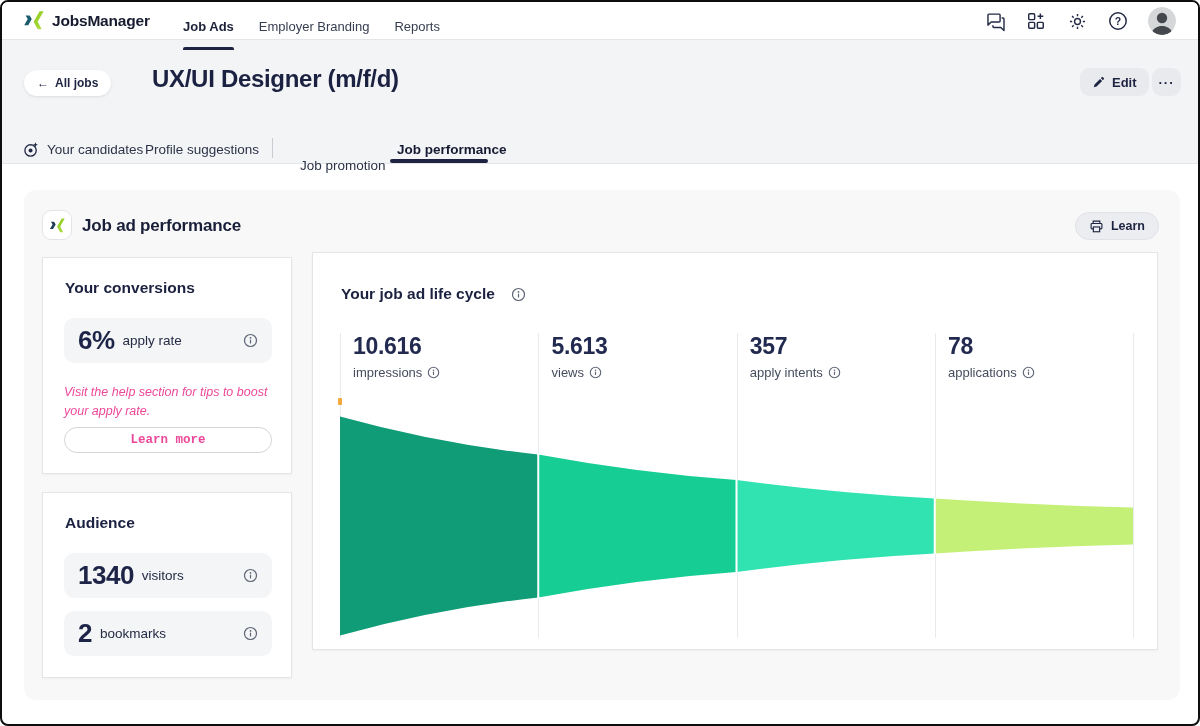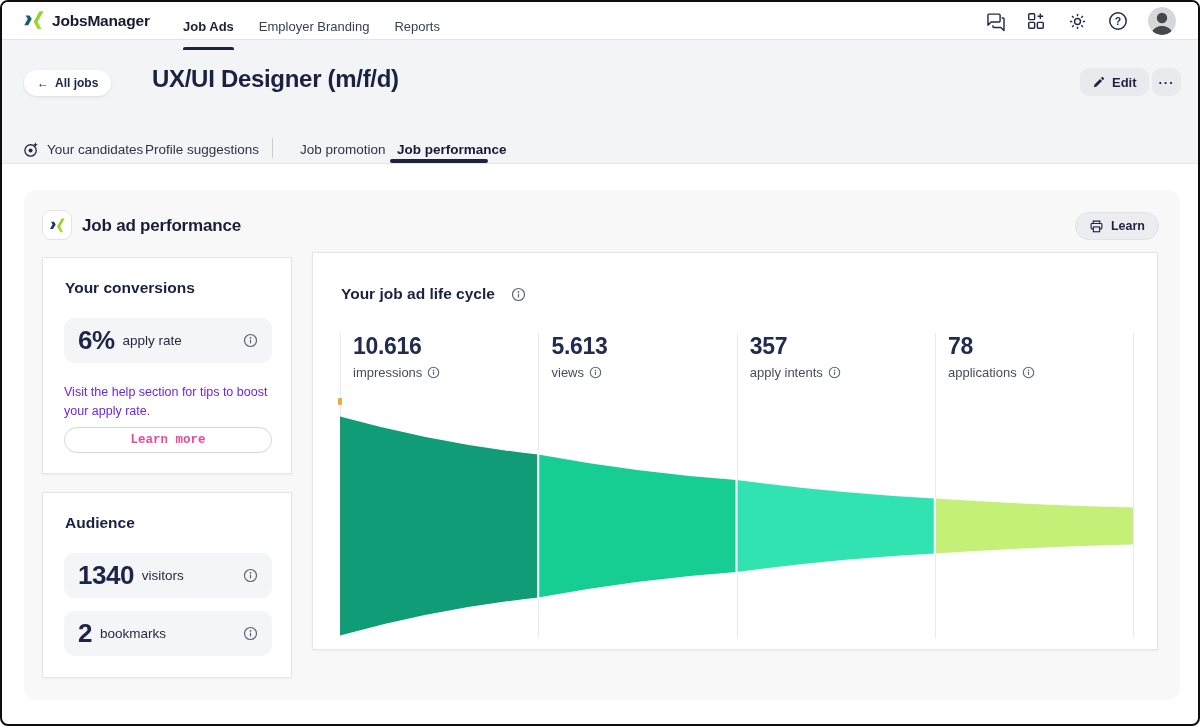--- a/index.html
+++ b/index.html
@@ -26,21 +26,21 @@
               display:flex; align-items:center; gap:6px; cursor:pointer; }
   .job-title { position:absolute; left:118px; top:25px; font-size:24px; font-weight:800; color:#1b2140; letter-spacing:-.3px;margin-left:32px; }
   .edit-btn { position:absolute; left:1078px; top:28px; height:28px; padding:0 12px; background:#e8eaee; border:none; border-radius:9px;
               font-family:inherit; font-size:13px; font-weight:700; color:#1d2340; display:flex; align-items:center; gap:7px; cursor:pointer; }
   .more-btn { position:absolute; left:1150px; top:28px; width:29px; height:28px; background:#e8eaee; border:none; border-radius:9px;
               font-size:13px; font-weight:800; color:#1d2340; letter-spacing:1px; cursor:pointer; }
 
   
   .subtab { position:absolute; top:94px; height:30px; display:flex; align-items:center; gap:7px; font-size:13.5px; color:#2c3346; cursor:pointer; }
   .subtab.active { font-weight:700; color:#161b33; }
-  .st-candidates { left:21px; } .st-profile { left:143px; } .st-promotion { left:298px; } .st-performance { left:395px; }
+  .st-candidates { left:21px; } .st-profile { left:143px; } .st-promotion { left:298px;margin-top:16px; } .st-performance { left:395px; }
   .subtab-divider { position:absolute; left:270px; top:98px; width:1px; height:20px; background:#c9ccd3; }
   .subtab-underline { position:absolute; left:388px; top:119px; width:98px; height:3.5px; background:#1d2340; border-radius:2px; }
 
   
   .panel { position:absolute; left:22px; top:188px; width:1156px; height:510px; background:#f8f8f9; border-radius:12px; }
   .panel-badge { position:absolute; left:18px; top:20px; width:30px; height:30px; background:#fff; border:1px solid #e2e4e8; border-radius:9px;
                  display:flex; align-items:center; justify-content:center; }
   .panel-title { position:absolute; left:58px; top:26px; font-size:17px; font-weight:800; color:#191e38; letter-spacing:-.2px; }
   .print-btn { position:absolute; right:21px; top:22px; height:28px; padding:0 13px; background:#ecedf0; border:1px solid #e0e2e6; border-radius:14px;
                font-family:inherit; font-size:12.5px; font-weight:700; color:#1d2340; display:flex; align-items:center; gap:7px; cursor:pointer; }
@@ -49,21 +49,21 @@
   .card-title { position:absolute; left:22px; top:21px; font-size:15.5px; font-weight:800; color:#1b2140; }
 
   
   .conv-card { left:18px; top:67px; width:250px; height:217px; }
   .statbox { position:absolute; left:21px; width:208px; height:45px; background:#f4f5f7; border-radius:10px;
              display:flex; align-items:center; padding:0 14px; gap:8px; }
   .statbox .big { font-size:26px; font-weight:800; color:#1d2447; letter-spacing:-.5px; }
   .statbox .lbl { font-size:13.5px; color:#242b44; }
   .statbox .iinfo { margin-left:auto; }
   .conv-stat { top:60px; }
-  .conv-help { position:absolute; left:21px; top:125px; width:212px; font-size:12.5px; line-height:1.55; color:#6d28d9; }
+  .conv-help { position:absolute; left:21px; top:125px; width:212px; font-size:12.5px; line-height:1.55; color:#ec4899;font-style:italic; }
   .learn-btn { position:absolute; left:21px; top:169px; width:208px; height:26px; background:#fff; border:1px solid #d3d6db; border-radius:13px;
                font-family:Liberation Mono, monospace; font-size:12.5px; font-weight:700; color:#ec4899; cursor:pointer; }
 
   
   .aud-card { left:18px; top:302px; width:250px; height:186px; }
   .aud-stat1 { top:60px; } .aud-stat2 { top:118px; }
 
   
   .funnel-card { left:288px; top:62px; width:846px; height:398px; }
   .fc-title { position:absolute; left:28px; top:32px; display:flex; align-items:center; gap:16px;

